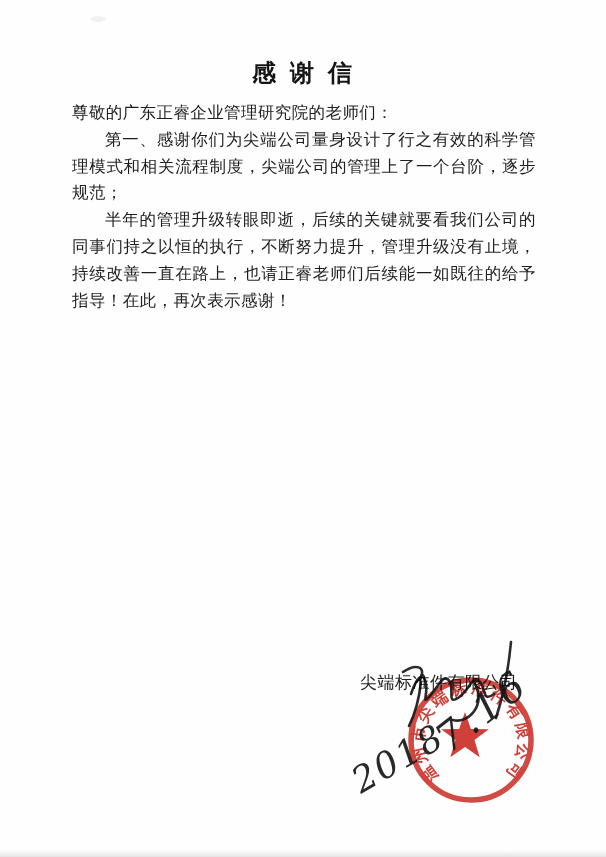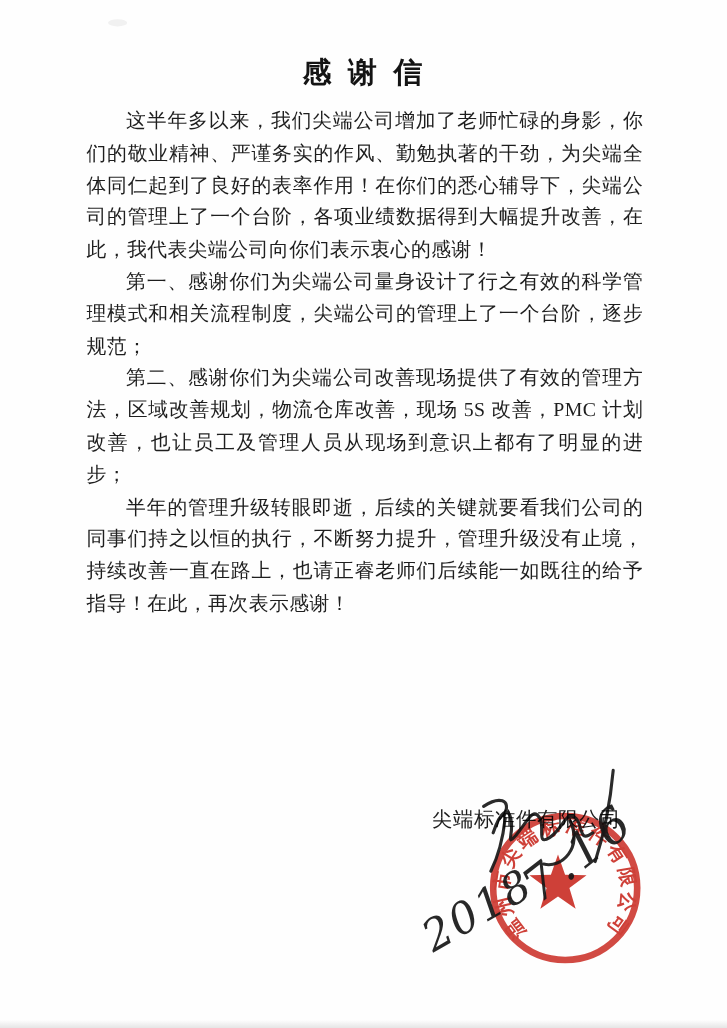--- a/index.html
+++ b/index.html
@@ -6,21 +6,21 @@
   .page {
     position:relative;
     width:606px; height:857px;
     background:#fefefe;
     overflow:hidden;
     font-family:"Liberation Serif","DejaVu Serif",serif;
     color:#1c1c1c;
   }
   .content {
     position:absolute;
-    left:72px; top:46px; width:464px;
+    left:72px; top:58px; width:464px;
   }
   .title {
     text-align:center;
     font-size:24px;
     font-weight:bold;
     letter-spacing:4px;
     color:#141414;
     margin:0 0 12px 0;
     line-height:30px;
   }
@@ -58,23 +58,22 @@
   }
 </style>
 </head>
 <body>
 
 <div class="page">
   <div class="smudge"></div>
 
   <div class="content">
     <h1 class="title">感 谢 信</h1>
-    <p class="para indent">这半年多以来，我们尖端公司增加了老师忙碌的身影，你们的敬业精神、严谨务实的作风、勤勉执著的干劲，为尖端全体同仁起到了良好的表率作用！在你们的悉心辅导下，尖端公司的管理上了一个台阶，各项业绩数据得到大幅提升改善，在此，我代表尖端公司向你们表示衷心的感谢！</p>
+    <p class="line">尊敬的广东正睿企业管理研究院的老师们：</p>
     <p class="para indent">第一、感谢你们为尖端公司量身设计了行之有效的科学管理模式和相关流程制度，尖端公司的管理上了一个台阶，逐步规范；</p>
-    <p class="para indent">第二、感谢你们为尖端公司改善现场提供了有效的管理方法，区域改善规划，物流仓库改善，现场 5S 改善，PMC 计划改善，也让员工及管理人员从现场到意识上都有了明显的进步；</p>
     <p class="para indent">半年的管理升级转眼即逝，后续的关键就要看我们公司的同事们持之以恒的执行，不断努力提升，管理升级没有止境，持续改善一直在路上，也请正睿老师们后续能一如既往的给予指导！在此，再次表示感谢！</p>
   </div>
 
   <div class="sig-block">
     <div>尖端标准件有限公司</div>
   </div>
 
   <svg class="overlay" width="272" height="217" viewBox="0 0 272 217" aria-hidden="true">
 
     <g opacity="0.88">

